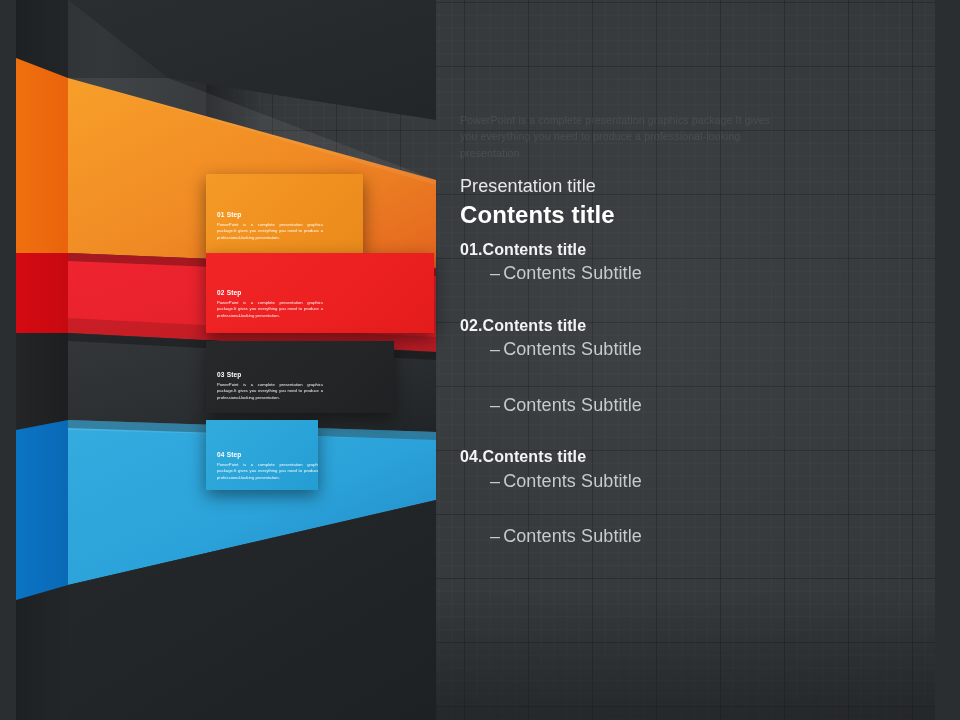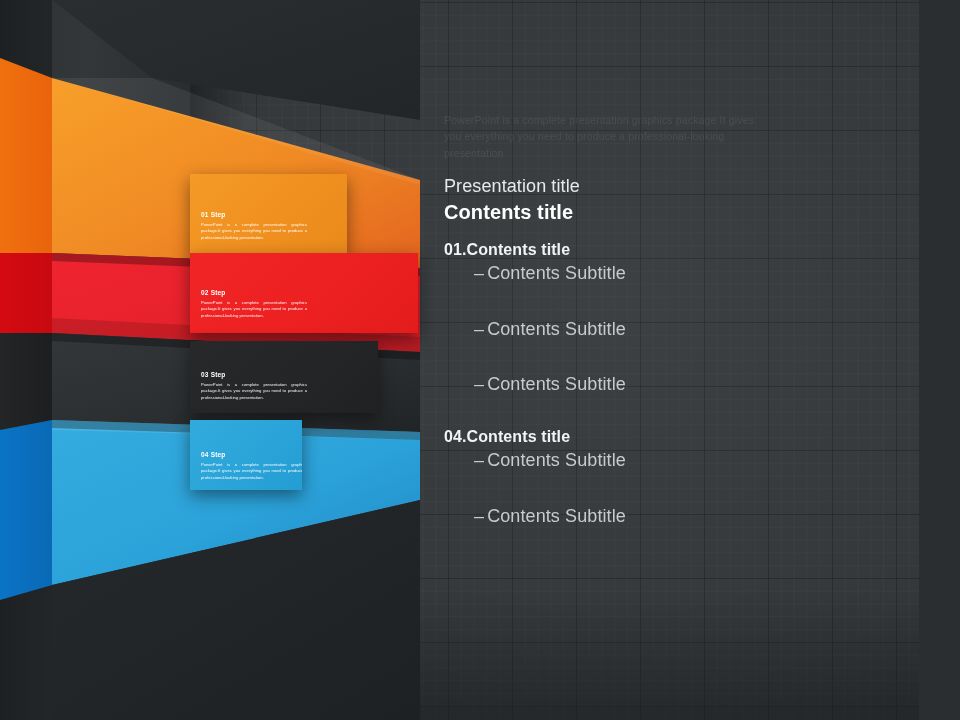--- a/index.html
+++ b/index.html
@@ -4,20 +4,21 @@
 <style>
   * { margin:0; padding:0; box-sizing:border-box; }
   html,body { width:960px; height:720px; background:#2b2e31; overflow:hidden; }
   body { font-family:"Liberation Sans", sans-serif; }
 
   #slide {
     position:relative;
     width:919px; height:720px;
     background:#a21caf;
     overflow:hidden;
+    margin-left:16px;
   }
 
   
   .grid-area {
     position:absolute;
     left:190px; top:0; right:0; bottom:0;
     background-color:#34383b;
     background-image:
       linear-gradient(to right, rgba(255,255,255,.022) 1px, transparent 1px),
       linear-gradient(to bottom, rgba(255,255,255,.022) 1px, transparent 1px),
@@ -103,21 +104,21 @@
     font-size:10.5px; line-height:1.55;
     color:rgba(255,255,255,.085);
     letter-spacing:.15px;
   }
   .pres-title{
     position:absolute; left:444px; top:176px;
     font-size:18px; color:#e8e9ea; letter-spacing:.1px;
   }
   .contents-title{
     position:absolute; left:444px; top:201px;
-    font-size:20px; font-weight:bold; color:#ffffff; letter-spacing:.1px;
+    font-size:24px; font-weight:bold; color:#ffffff; letter-spacing:.1px;
   }
 
   .contents-list{ position:absolute; left:444px; top:240px; width:360px; }
   .content-item{ margin-bottom:28.5px; }
   .content-item:last-child{ margin-bottom:0; }
   .ci-title{
     font-size:16px; font-weight:bold; color:#f2f3f4;
     line-height:1.28; letter-spacing:.1px;
   }
   .ci-sub{
@@ -248,20 +249,21 @@
   <div class="contents-title">Contents title</div>
 
   <div class="contents-list">
 
     <div class="content-item">
       <div class="ci-title">01.Contents title</div>
       <div class="ci-sub"><span class="dash">–</span><span>Contents Subtitle</span></div>
     </div>
 
     <div class="content-item">
+      <div class="ci-title">02.Contents title</div>
       <div class="ci-sub"><span class="dash">–</span><span>Contents Subtitle</span></div>
     </div>
 
     <div class="content-item">
       <div class="ci-sub"><span class="dash">–</span><span>Contents Subtitle</span></div>
     </div>
 
     <div class="content-item">
       <div class="ci-title">04.Contents title</div>
       <div class="ci-sub"><span class="dash">–</span><span>Contents Subtitle</span></div>

